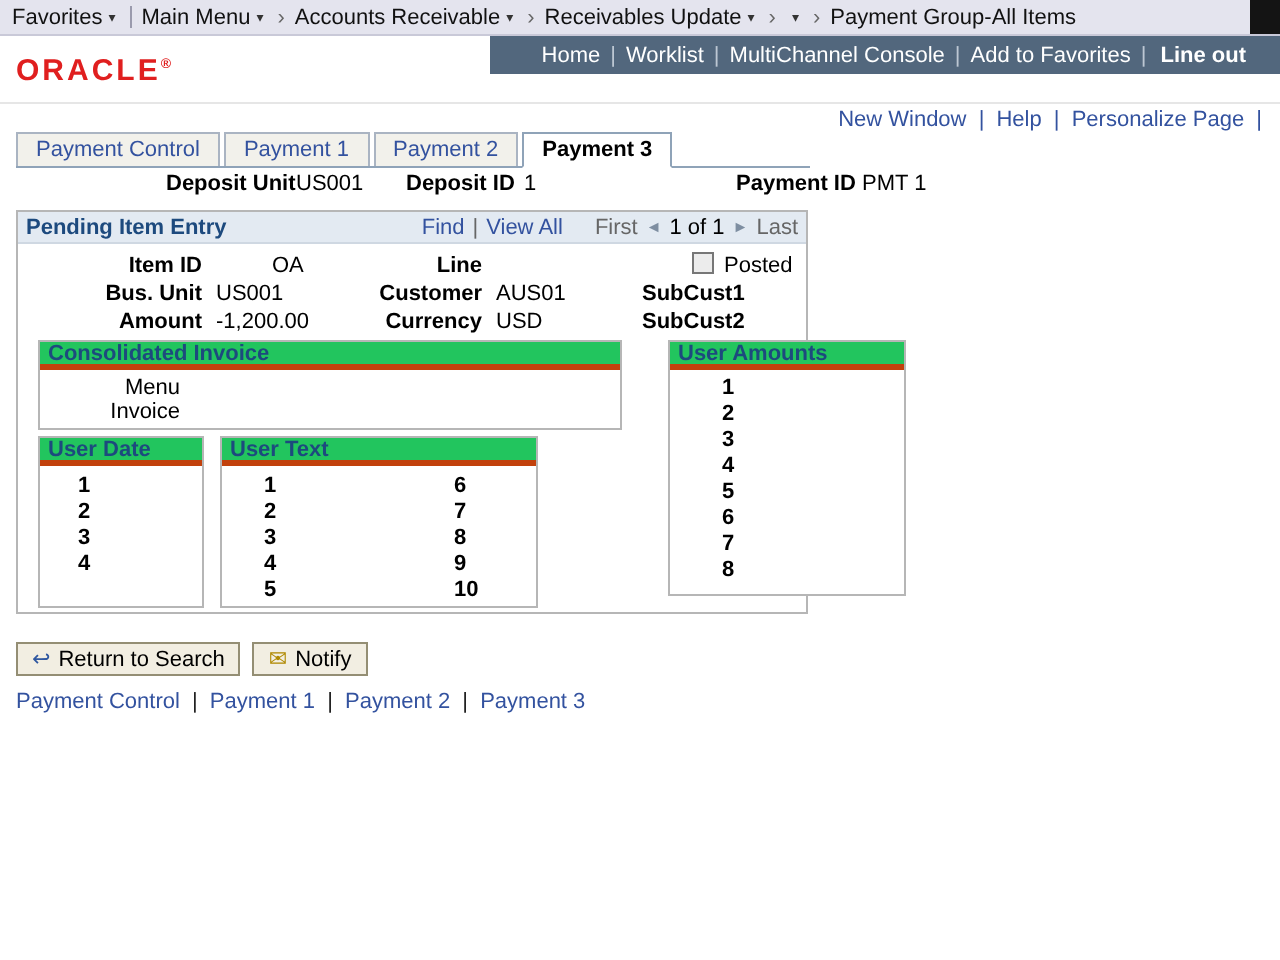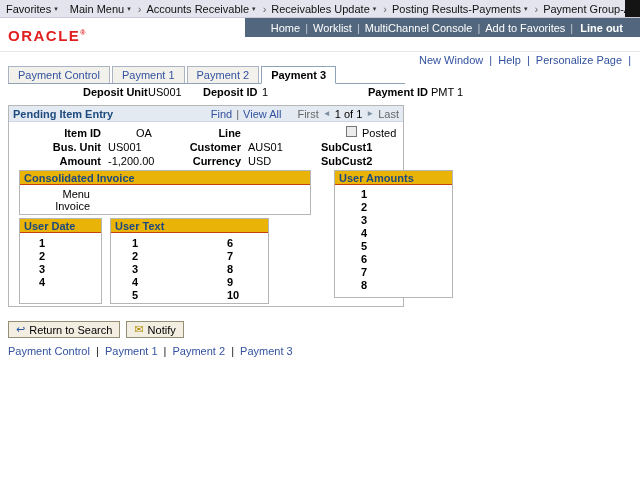--- a/index.html
+++ b/index.html
@@ -44,21 +44,21 @@
   .ph-right > * { margin-left:4px; }
   .dim { color:#666; cursor:pointer; }
   .arrow { color:#7e8ea1; font-size:8px; cursor:pointer; }
   .hpipe { color:#666; }
   .gap10 { width:8px; }
   .pf { position:absolute; white-space:nowrap; }
   .ra { text-align:right; }
   .checkbox { position:absolute; width:11px; height:11px; border:1px solid #777; background:#ececec; cursor:pointer; }
 
   .sub-box { position:absolute; border:1px solid #b6b6b6; background:#fff; }
-  .sub-header { height:14px; background:#eab308; border-bottom:1px solid #c2410c; display:flex; align-items:center; padding:0 4px; }
+  .sub-header { height:14px; background:#22c55e; border-bottom:3px solid #c2410c; display:flex; align-items:center; padding:0 4px; }
   .ci-lbl { position:absolute; left:0; width:70px; text-align:right; white-space:nowrap; }
   .num { height:13px; font-weight:bold; }
   .ua-body { padding:3px 0 0 26px; }
   .ud-body { padding:4px 0 0 19px; }
   .ut-col { position:absolute; top:18px; }
 
   
   .buttons { position:absolute; top:321px; left:8px; display:flex; gap:6px; }
   .btn { display:inline-flex; align-items:center; gap:4px; background:#f2eee2; border:1px solid #948e74; padding:1px 7px; height:17px; font-family:inherit; font-size:11px; color:#000; cursor:pointer; }
   .icon-return { color:#2f57a0; }
@@ -79,21 +79,20 @@
     <span class="bc-divider"></span>
     <span class="crumb">Main Menu</span>
     <span class="menu-caret">▾</span>
     <span class="chev">›</span>
     <span class="crumb">Accounts Receivable</span>
     <span class="menu-caret">▾</span>
     <span class="chev">›</span>
     <span class="crumb">Receivables Update</span>
     <span class="menu-caret">▾</span>
     <span class="chev">›</span>
-    <span class="crumb">Posting Results-Payments</span>
     <span class="menu-caret">▾</span>
     <span class="chev">›</span>
     <span class="crumb">Payment Group-All Items</span>
     <span class="corner-block"></span>
   </div>
 
   <div class="header-band">
     <div class="navbar">
       <span class="nav-link">Home</span>
       <span class="nav-pipe">|</span>

